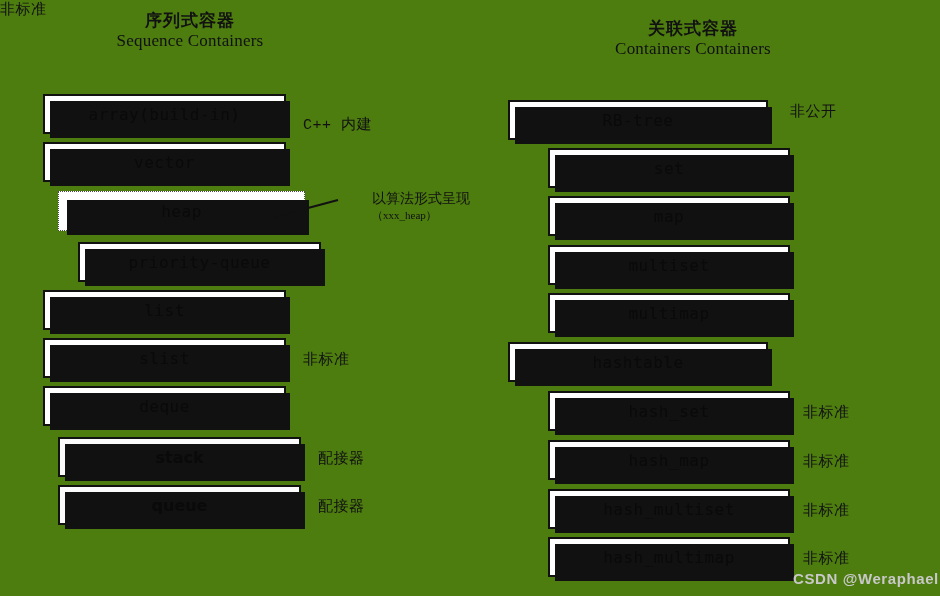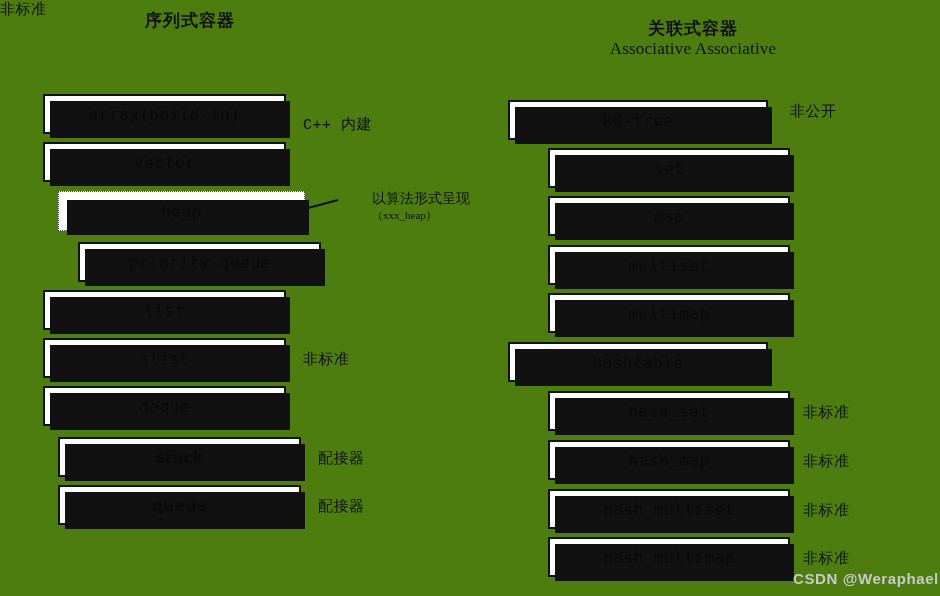--- a/index.html
+++ b/index.html
@@ -134,25 +134,26 @@
     font-weight: bold;
   }
 </style>
 </head>
 <body>
 
 <div id="canvas">
 
   <div class="col-head" style="left:75px; top:10px; width:230px;">
     <span class="cn">序列式容器</span>
+    <span class="en">Sequence Containers</span>
   </div>
 
   <div class="col-head" style="left:578px; top:18px; width:230px;">
     <span class="cn">关联式容器</span>
-    <span class="en">Associative Associative</span>
+    <span class="en">Containers Containers</span>
   </div>
 
   <div class="box" style="left:43px; top:94px; width:243px; height:40px;">
     <span>array(build-in)</span>
   </div>
   <div class="note" style="left:303px; top:115px;">C++ 内建</div>
 
   <div class="box" style="left:43px; top:142px; width:243px; height:40px;">
     <span>vector</span>
   </div>

